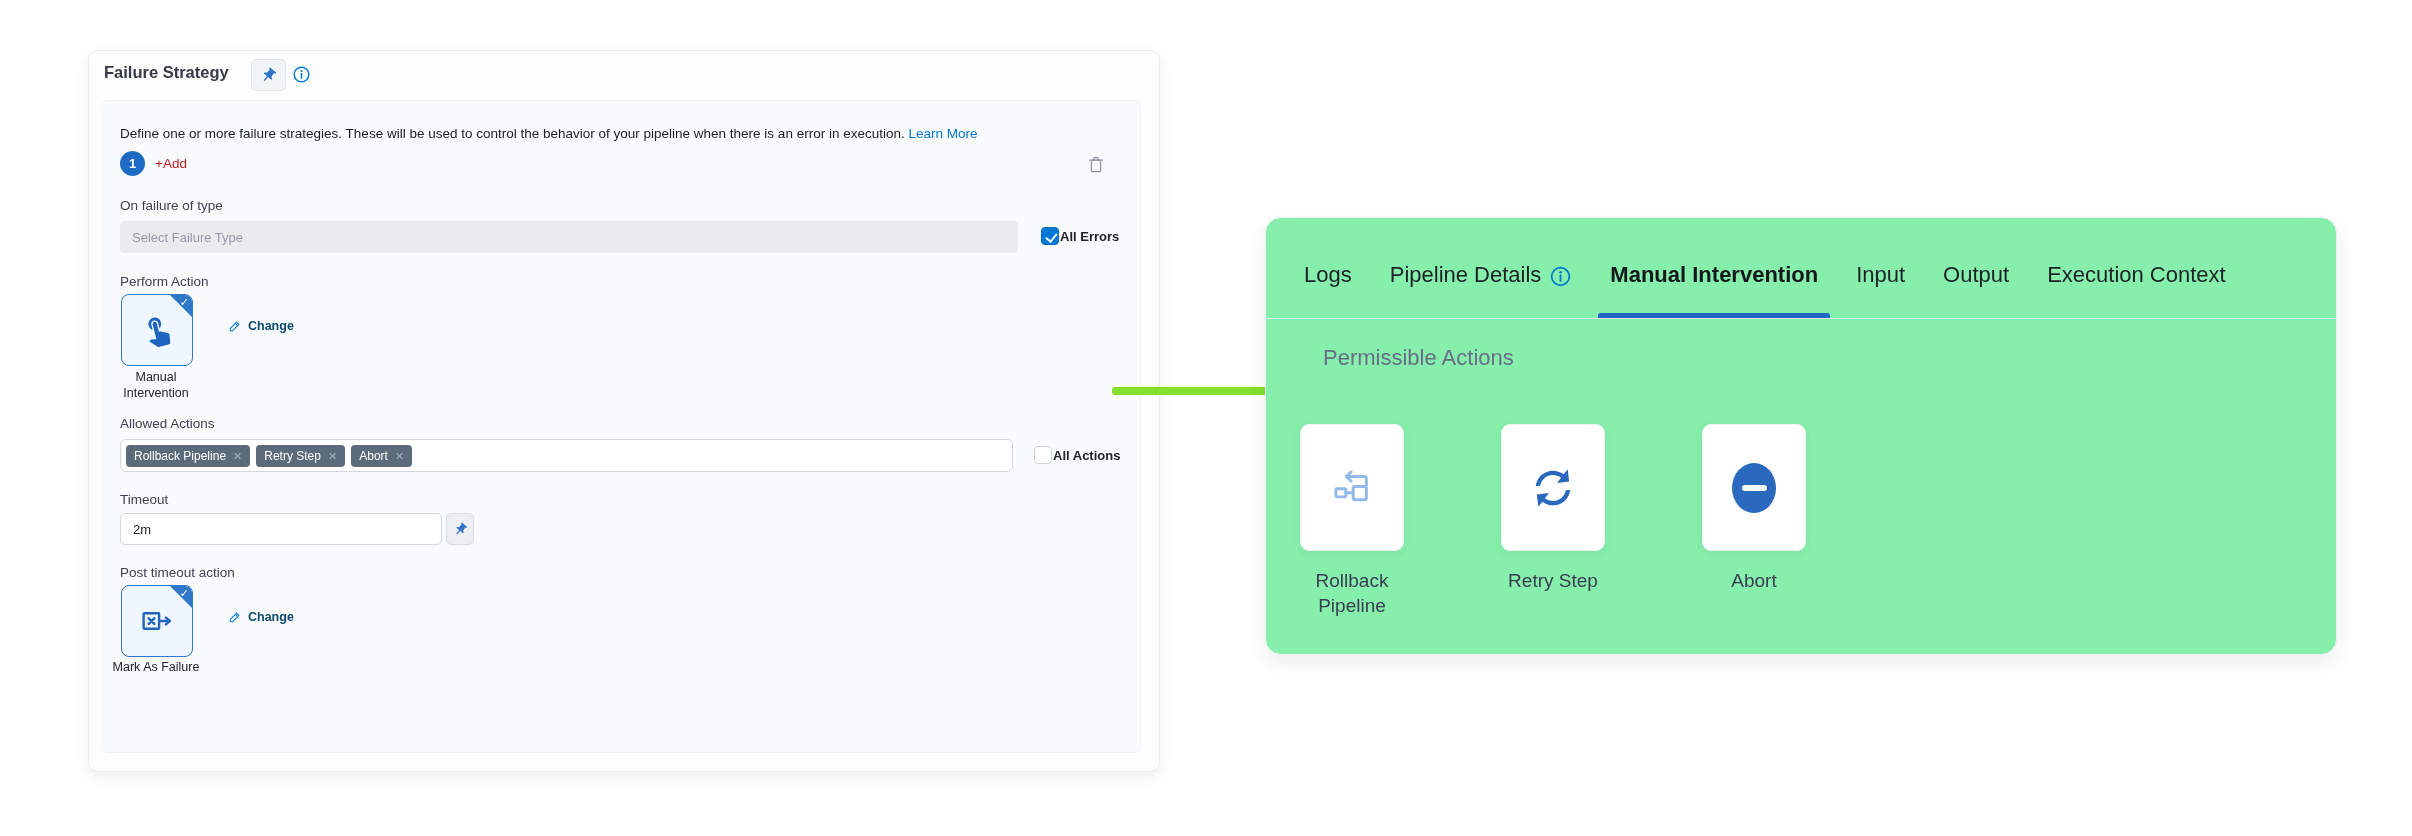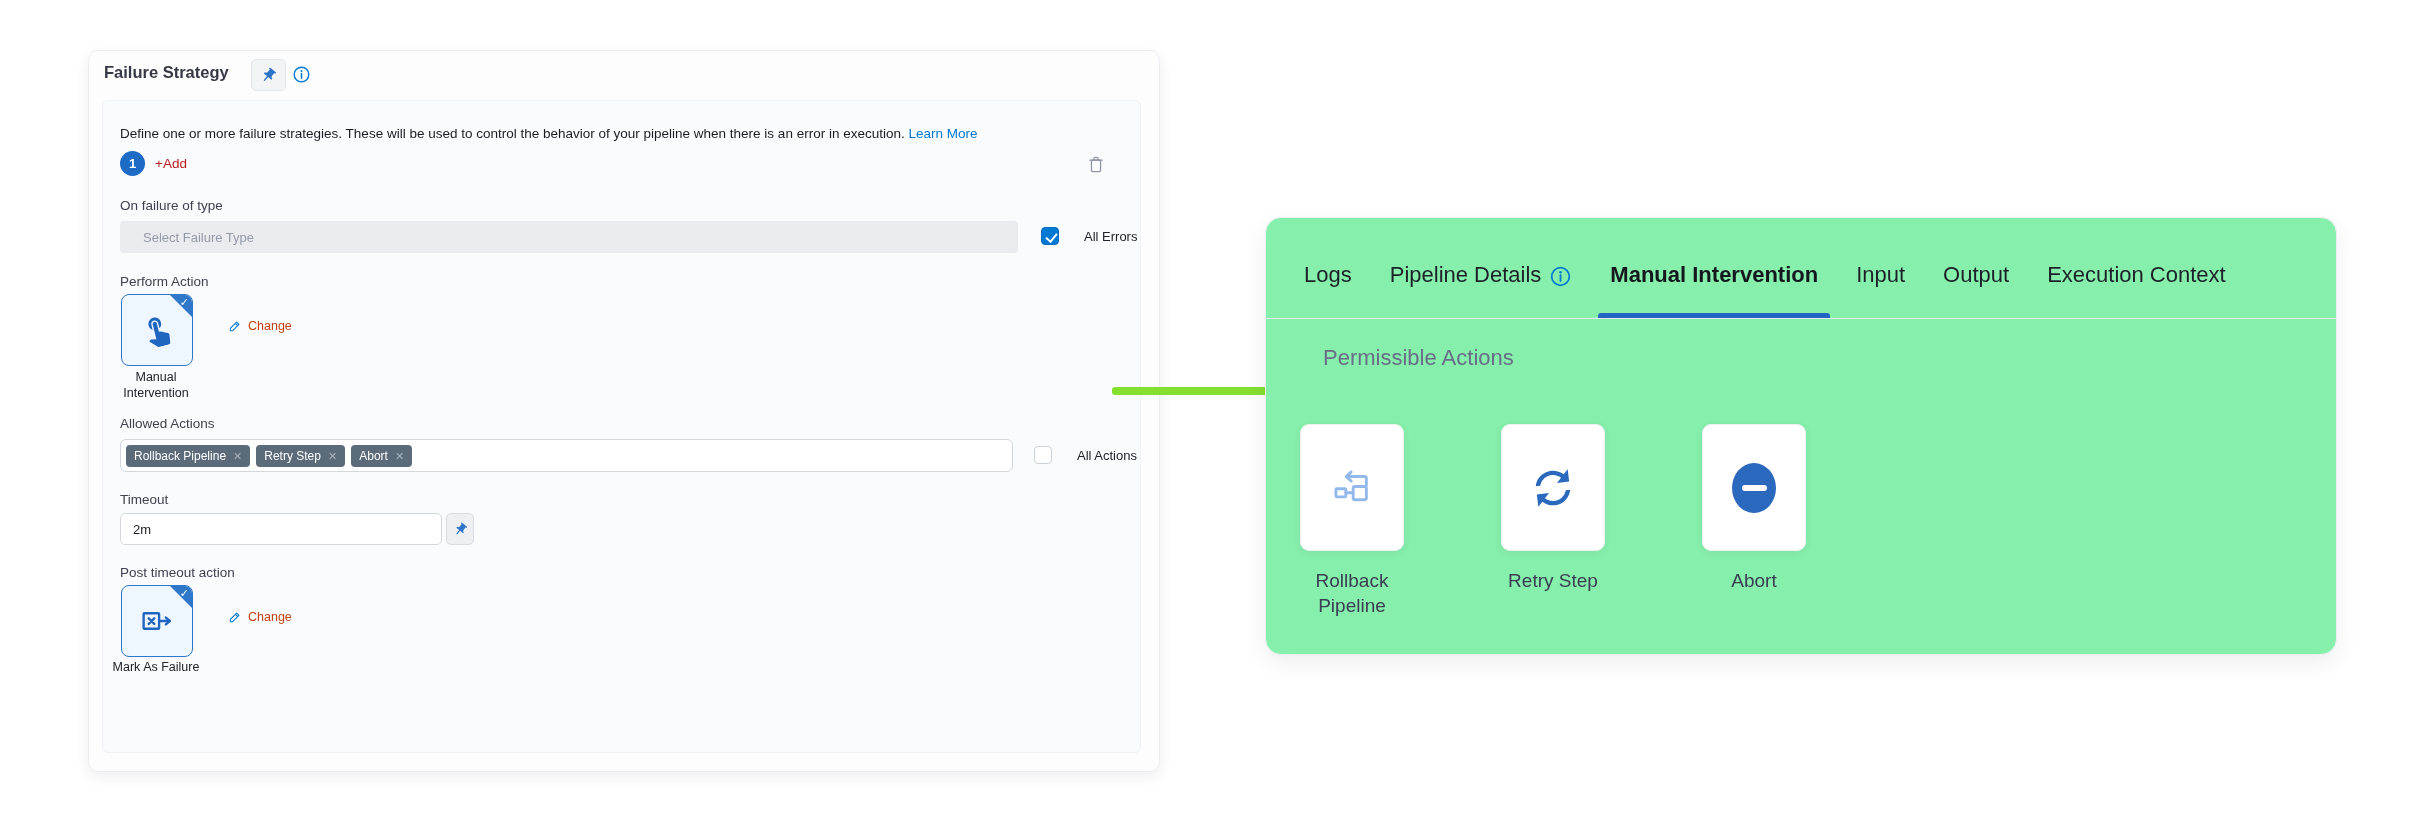--- a/index.html
+++ b/index.html
@@ -18,38 +18,38 @@
 
   .desc{position:absolute;left:17px;top:24px;width:960px;font-size:13.5px;color:#1c1d24;line-height:17px;}
   .learn-more{color:#0278d5;cursor:pointer;text-align:right;}
   .badge{position:absolute;left:17px;top:50px;width:25px;height:25px;border-radius:50%;background:#1e6bc6;
     color:#fff;font-size:13px;font-weight:700;display:flex;align-items:center;justify-content:center;}
   .add-link{position:absolute;left:52px;top:55px;font-size:13.5px;color:#b91c1c;cursor:pointer;}
   .trash{position:absolute;right:33px;top:52px;width:22px;height:22px;color:#8f94a3;cursor:pointer;}
 
   .fld-label{position:absolute;left:17px;font-size:13.5px;color:#3f4250;}
   .sel-input{position:absolute;left:17px;top:120px;width:898px;height:32px;background:#e9ebee;border:none;
-    border-radius:4px;font-size:13px;color:#22232a;padding:0 23px;box-sizing:border-box;outline:none;
+    border-radius:4px;font-size:13px;color:#22232a;padding:0 12px;box-sizing:border-box;outline:none;
     font-family:"Liberation Sans","DejaVu Sans",sans-serif;}
   .sel-input::placeholder{color:#959aa8;}
-  .cb-row{position:absolute;display:flex;align-items:center;gap:25px;}
+  .cb-row{position:absolute;display:flex;align-items:center;gap:1px;font-weight:bold;}
   .checkbox{width:18px;height:18px;border:1px solid #cdd2d9;border-radius:4px;background:#fff;
     position:relative;box-sizing:border-box;cursor:pointer;flex:none;}
   .checkbox.checked{background:#0278d5;border-color:#0a6cc0;}
   .checkbox.checked::after{content:"";position:absolute;left:5.5px;top:2.5px;width:5px;height:9px;
     border:solid #fff;border-width:0 2px 2px 0;transform:rotate(40deg);}
   .cb-label{font-size:13px;color:#22232a;}
 
   .action-card{position:absolute;left:18px;width:70px;height:70px;background:#eef7ff;border:1px solid #2f78c9;
     border-radius:8px;overflow:hidden;display:flex;align-items:center;justify-content:center;cursor:pointer;}
   .corner-tri{position:absolute;top:-1px;right:-1px;width:0;height:0;
     border-top:24px solid #2f78c9;border-left:24px solid transparent;}
   .corner-tick{position:absolute;top:1px;right:3px;color:#fff;font-size:11px;font-weight:700;}
-  .change-link{position:absolute;left:125px;display:flex;align-items:center;gap:6px;color:#c2410c;
-    font-size:12.5px;font-weight:400;cursor:pointer;}
+  .change-link{position:absolute;left:125px;display:flex;align-items:center;gap:6px;color:#0c4a6e;
+    font-size:12.5px;font-weight:700;cursor:pointer;}
   .card-caption{position:absolute;left:0;width:106px;text-align:center;font-size:12.5px;color:#22232a;line-height:16px;}
 
   .tags-input{position:absolute;left:17px;top:338px;width:893px;height:33px;background:#fff;
     border:1px solid #d4d8dd;border-radius:6px;box-sizing:border-box;display:flex;align-items:center;
     gap:6px;padding:0 5px;}
   .tag{display:inline-flex;align-items:center;gap:7px;background:#5b6b7a;color:#fff;font-size:12px;
     border-radius:4px;padding:4px 8px;line-height:14px;}
   .tag-x{color:#aab3bc;font-size:11px;cursor:pointer;font-weight:700;}
 
   .timeout-group{position:absolute;left:17px;top:412px;display:flex;gap:4px;}

